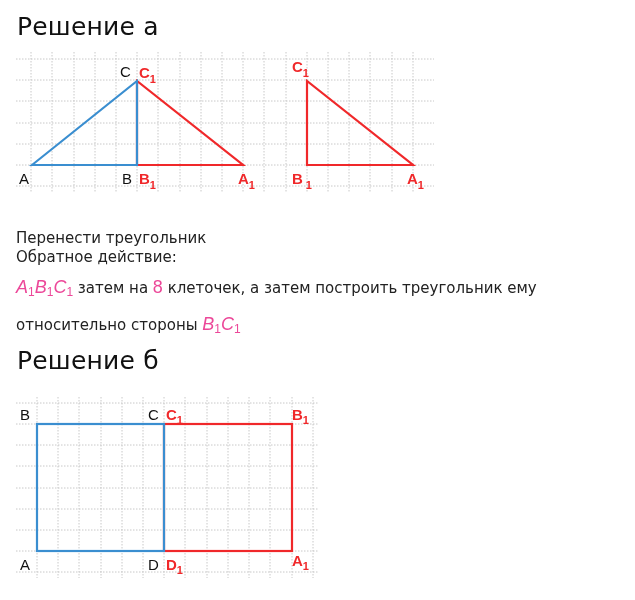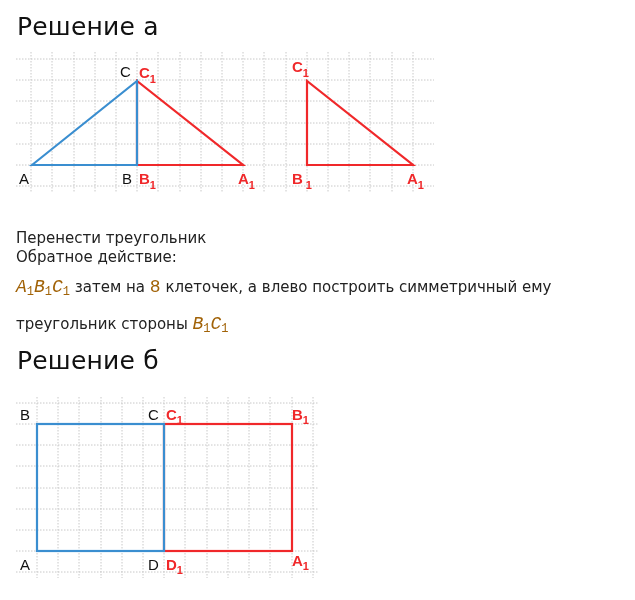--- a/index.html
+++ b/index.html
@@ -17,22 +17,22 @@
     .heading.h-a { top: 12px; }
     .heading.h-b { top: 346px; }
     .figure { position: absolute; left: 0; }
     .figure svg { display: block; }
     .text-line {
       position: absolute; left: 16px; font-size: 15px; color: #222;
       font-family: "DejaVu Sans", "Liberation Sans", sans-serif;
       white-space: nowrap;
     }
     .math {
-      font-family: Liberation Mono, monospace;
-      font-style: italic; font-size: 18px; color: #a16207;
+      font-family: Liberation Sans, sans-serif;
+      font-style: italic; font-size: 18px; color: #ec4899;
     }
     .math sub { font-style: normal; font-size: 12px; vertical-align: -3px; line-height: 0; }
     .lbl { font-family: "Liberation Sans", "DejaVu Sans", sans-serif; font-size: 15px; }
     .lbl-black { fill: #111; }
     .lbl-red { fill: #f0282a; font-weight: bold; }
   </style>
 </head>
 <body>
 
 <h1 class="heading h-a">Решение а</h1>
@@ -84,24 +84,24 @@
 
     <text class="lbl lbl-red" x="292" y="72"><tspan>C</tspan><tspan dy="5" font-size="11">1</tspan></text>
     <text class="lbl lbl-red" x="292" y="184"><tspan>B</tspan><tspan dx="3" dy="5" font-size="11">1</tspan></text>
     <text class="lbl lbl-red" x="407" y="184"><tspan>A</tspan><tspan dy="5" font-size="11">1</tspan></text>
   </svg>
 </div>
 
 <div class="text-line" style="top:200px;margin-top:48px;">Обратное действие:</div>
 <div class="text-line" style="top:229px;">Перенести треугольник</div>
 <div class="text-line" style="top:277px;">
-  <span class="math"><span>A</span><sub>1</sub><span>B</span><sub>1</sub><span>C</span><sub>1</sub></span><span> затем на </span><span class="math" style="font-style:normal;">8</span><span> клеточек, а влево построить симметричный ему</span>
+  <span class="math"><span>A</span><sub>1</sub><span>B</span><sub>1</sub><span>C</span><sub>1</sub></span><span> затем на </span><span class="math" style="font-style:normal;">8</span><span> клеточек, а затем построить треугольник ему</span>
 </div>
 <div class="text-line" style="top:314px;">
-  <span>треугольник стороны </span><span class="math"><span>B</span><sub>1</sub><span>C</span><sub>1</sub></span>
+  <span>относительно стороны </span><span class="math"><span>B</span><sub>1</sub><span>C</span><sub>1</sub></span>
 </div>
 
 <h1 class="heading h-b">Решение б</h1>
 
 <div class="figure" style="top:0;">
   <svg width="635" height="600" viewBox="0 0 635 600" style="position:absolute;left:0;top:0;">
     <g stroke="#c8c8c8" stroke-width="1" stroke-dasharray="1.5,1.5">
       <line x1="16" y1="403" x2="318" y2="403"></line>
       <line x1="16" y1="424" x2="318" y2="424"></line>
       <line x1="16" y1="445" x2="318" y2="445"></line>

